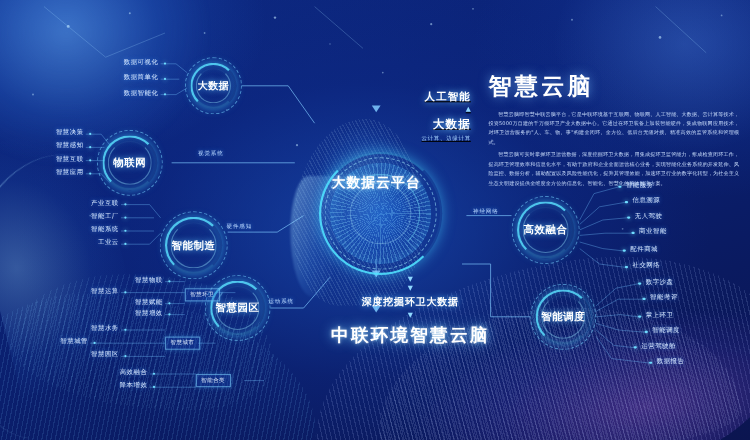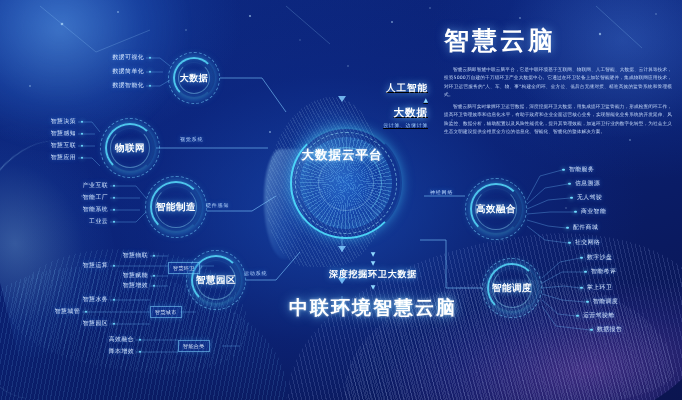--- a/index.html
+++ b/index.html
@@ -85,23 +85,24 @@
     position: absolute; left: 10px; bottom: 30px;
     width: 240px; height: 120px;
     background: repeating-linear-gradient(100deg, rgba(140,215,255,0.11) 0px, rgba(140,215,255,0.11) 1px, rgba(0,0,0,0) 1px, rgba(0,0,0,0) 5px);
     border-radius: 50% 40% 40% 50% / 60% 60% 40% 40%;
     transform: rotate(6deg);
   }
 
   
   .title-block { position: absolute; left: 444px; top: 26px; width: 228px; }
   .main-title {
-    font-size: 25px; font-weight: 700; color: #ffffff;
+    font-size: 21px; font-weight: 700; color: #ffffff;
     letter-spacing: 3px; line-height: 1.2;
     text-shadow: 0 0 10px rgba(120,190,255,0.65);
+    margin-top: 40px;
   }
   .desc-body { margin-top: 10px; }
   .desc-p {
     font-size: 4.6px; line-height: 1.85; color: #cfe2ff;
     text-align: justify; text-indent: 9px;
     letter-spacing: .15px; opacity: .93;
   }
   .desc-p + .desc-p { margin-top: 3px; }
 
   
@@ -127,35 +128,35 @@
     border-top-color: rgba(150,230,255,0.05);
   }
   .node .node-label {
     position: relative; z-index: 3;
     color: #ffffff; font-weight: 700;
     text-shadow: 0 0 6px rgba(100,200,255,0.9);
     white-space: nowrap;
   }
 
   .node-bigdata   { left: 168px; top: 52px;  width: 52px; height: 52px; }
-  .node-iot       { left: 100px;  top: 118px; width: 60px; height: 60px; }
-  .node-mfg       { left: 145px; top: 176px; width: 62px; height: 62px; text-align: right; }
+  .node-iot       { left: 88px;  top: 118px; width: 60px; height: 60px; }
+  .node-mfg       { left: 145px; top: 192px; width: 62px; height: 62px; text-align: right; }
   .node-equip     { left: 186px; top: 250px; width: 60px; height: 60px; }
   .node-connect   { left: 465px; top: 178px; width: 62px; height: 62px; }
   .node-operate   { left: 482px; top: 258px; width: 60px; height: 60px; }
 
   .node-bigdata .node-label { font-size: 9px; letter-spacing: .5px; }
   .node-iot .node-label,
   .node-mfg .node-label,
   .node-equip .node-label,
   .node-connect .node-label,
   .node-operate .node-label { font-size: 9.5px; letter-spacing: .5px; }
 
   
-  .brain-wrap { position: absolute; left: 258px; top: 79px; width: 168px; height: 200px; }
+  .brain-wrap { position: absolute; left: 258px; top: 90px; width: 168px; height: 200px; }
   .brain-silhouette {
     position: absolute; left: 8px; top: 18px; width: 120px; height: 170px;
     background:
       radial-gradient(ellipse 60px 80px at 55% 40%, rgba(140,215,255,0.30) 0%, rgba(60,150,240,0.12) 55%, rgba(0,0,0,0) 78%),
       repeating-linear-gradient(62deg, rgba(190,230,255,0.13) 0px, rgba(190,230,255,0.13) 1px, rgba(0,0,0,0) 1px, rgba(0,0,0,0) 3px);
     border-radius: 55% 45% 45% 35% / 60% 55% 45% 40%;
     filter: blur(0.3px);
   }
   .brain-face {
     position: absolute; left: 6px; top: 70px; width: 46px; height: 110px;
@@ -208,21 +209,21 @@
   .center-top { position: absolute; left: 318px; top: 82px; width: 110px; text-align: right; text-decoration: underline; }
   .ct-ai   { color: #ffffff; font-size: 9.5px; font-weight: 700; letter-spacing: 1px; text-shadow: 0 0 7px rgba(110,200,255,0.9); }
   .ct-arrow{ color: #8fd8ff; font-size: 6px; line-height: 1.1; margin: 2px 0; }
   .ct-bd   { color: #ffffff; font-size: 10.5px; font-weight: 700; letter-spacing: 1px; text-shadow: 0 0 7px rgba(110,200,255,0.9); }
   .ct-sub  { color: #a8d4ff; font-size: 5px; letter-spacing: .6px; margin-top: 2px; }
 
   .center-bottom { position: absolute; left: 288px; top: 248px; width: 170px; text-align: center; }
   .cb-line { color: #ffffff; font-size: 9px; font-weight: 700; letter-spacing: .8px; text-shadow: 0 0 6px rgba(90,190,255,0.85); }
   .cb-arrow{ color: #8fd8ff; font-size: 6px; line-height: 1.2; margin: 2px 0; }
   .cb-final{
-    color: #ffffff; font-size: 19px; font-weight: 700; letter-spacing: 2px;
+    color: #ffffff; font-size: 16px; font-weight: 700; letter-spacing: 2px;
     text-shadow: 0 0 11px rgba(110,205,255,0.95), 0 0 3px rgba(255,255,255,0.6);
     margin-top: 4px;
   }
 
   
   .leaf {
     position: absolute;
     color: #d8e8ff; font-size: 5.8px; letter-spacing: .5px;
     white-space: nowrap; line-height: 1;
     text-shadow: 0 0 4px rgba(60,140,240,0.8);

